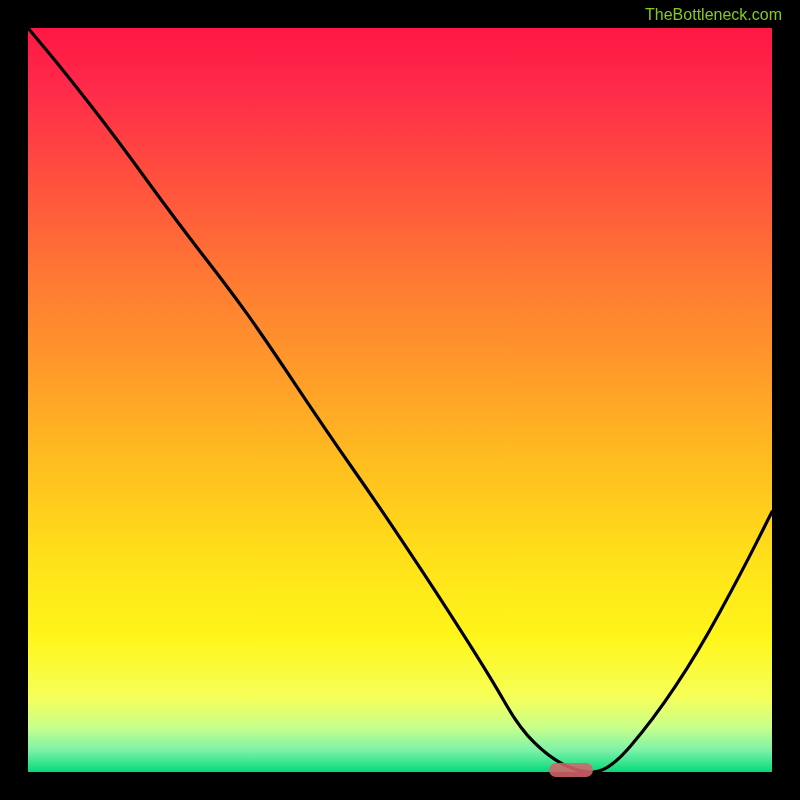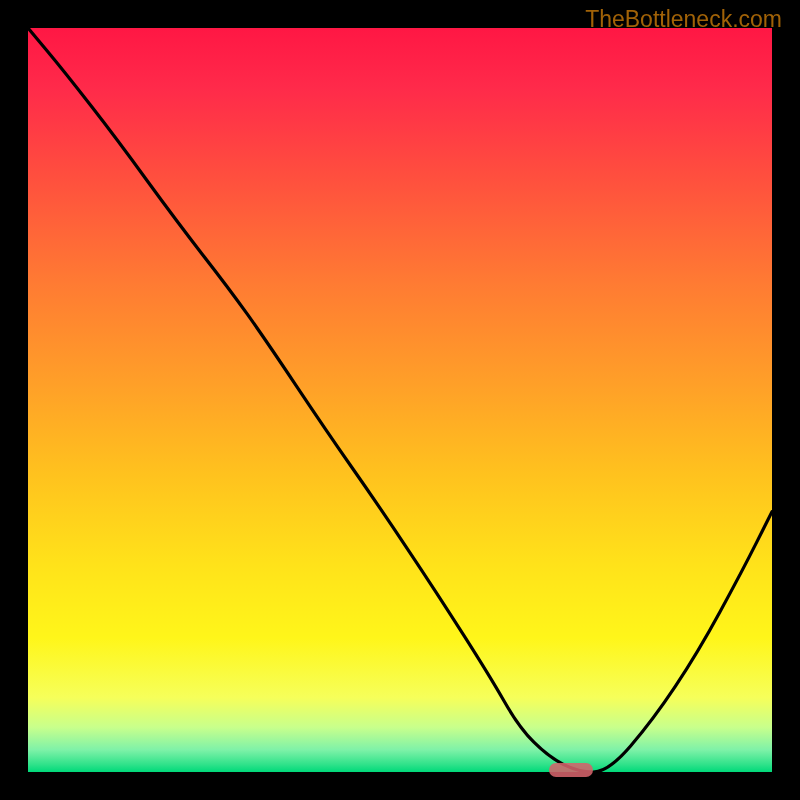--- a/index.html
+++ b/index.html
@@ -8,22 +8,22 @@
     width: 800px;
     height: 800px;
     background: #000;
     position: relative;
     font-family: Arial, sans-serif;
   }
   .watermark {
     position: absolute;
     top: 6px;
     right: 18px;
-    color: #a16207;
-    font-size: 23px;
+    color: #84cc16;
+    font-size: 16px;
     font-weight: 400;
     z-index: 10;
   }
   .plot-area {
     position: absolute;
     left: 28px;
     top: 28px;
     width: 744px;
     height: 744px;
     background: linear-gradient(to bottom,

